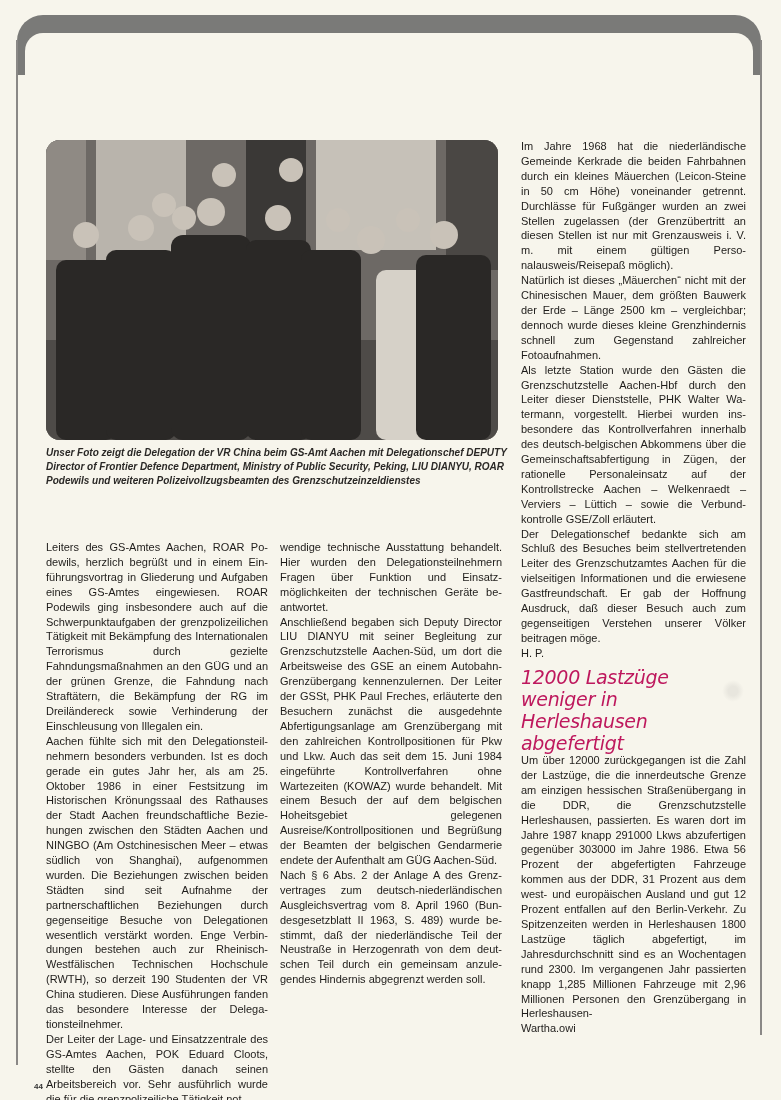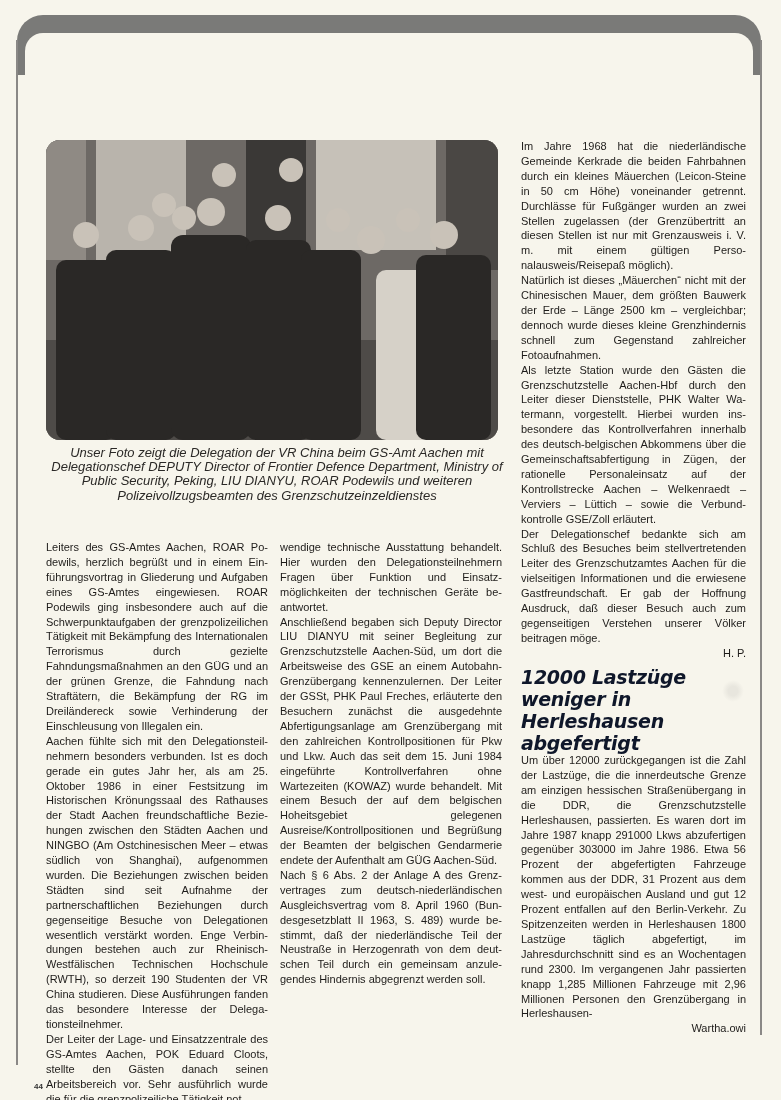--- a/index.html
+++ b/index.html
@@ -23,37 +23,38 @@
   .frame-right-line {
     position:absolute; left:760px; top:40px; width:2px; height:995px; background:#8a8886;
   }
   .photo {
     position:absolute; left:46px; top:140px; width:452px; height:300px;
     border-radius:14px; overflow:hidden; background:#5a5652;
   }
   .photo svg { display:block; }
   .caption {
     position:absolute; left:46px; top:446px; width:462px;
-    font-style:italic; font-size:13px; line-height:14.2px; color:#2a2826;
-    text-align:center;
+    font-style:italic; font-size:10px; line-height:14.2px; color:#2a2826;
+    text-align:left;
+    font-weight:bold;
   }
   .col {
     position:absolute; font-size:11px; line-height:14.9px; text-align:justify;
     hyphens:manual; color:#1e1c1a;
   }
   .col p { margin:0; }
   .col1 { left:46px; top:540px; width:222px; }
   .col2 { left:280px; top:540px; width:222px; }
   .col3 { left:521px; top:139px; width:225px; }
   .col3b { left:521px; top:753px; width:225px; }
-  .sig { display:flex; justify-content:flex-end; }
+  .sig { display:flex; justify-content:flex-start; }
   .headline {
     position:absolute; left:521px; top:666px; width:225px;
-    font-family:"DejaVu Sans", sans-serif; font-weight:bold; font-style:italic;
-    font-size:19px; line-height:22px; color:#0f172a; letter-spacing:-0.3px;
+    font-family:"DejaVu Sans", sans-serif; font-weight:normal; font-style:italic;
+    font-size:19px; line-height:22px; color:#be185d; letter-spacing:-0.3px;
   }
   .page-number {
     position:absolute; left:34px; top:1082px; font-size:8px; font-weight:bold; color:#333;
   }
   .scan-mark { position:absolute; left:722px; top:680px; width:22px; height:22px; border-radius:50%;
     background:radial-gradient(circle, #e8e6de 30%, #f7f5ec 70%); }
 </style>
 </head>
 <body>
 

